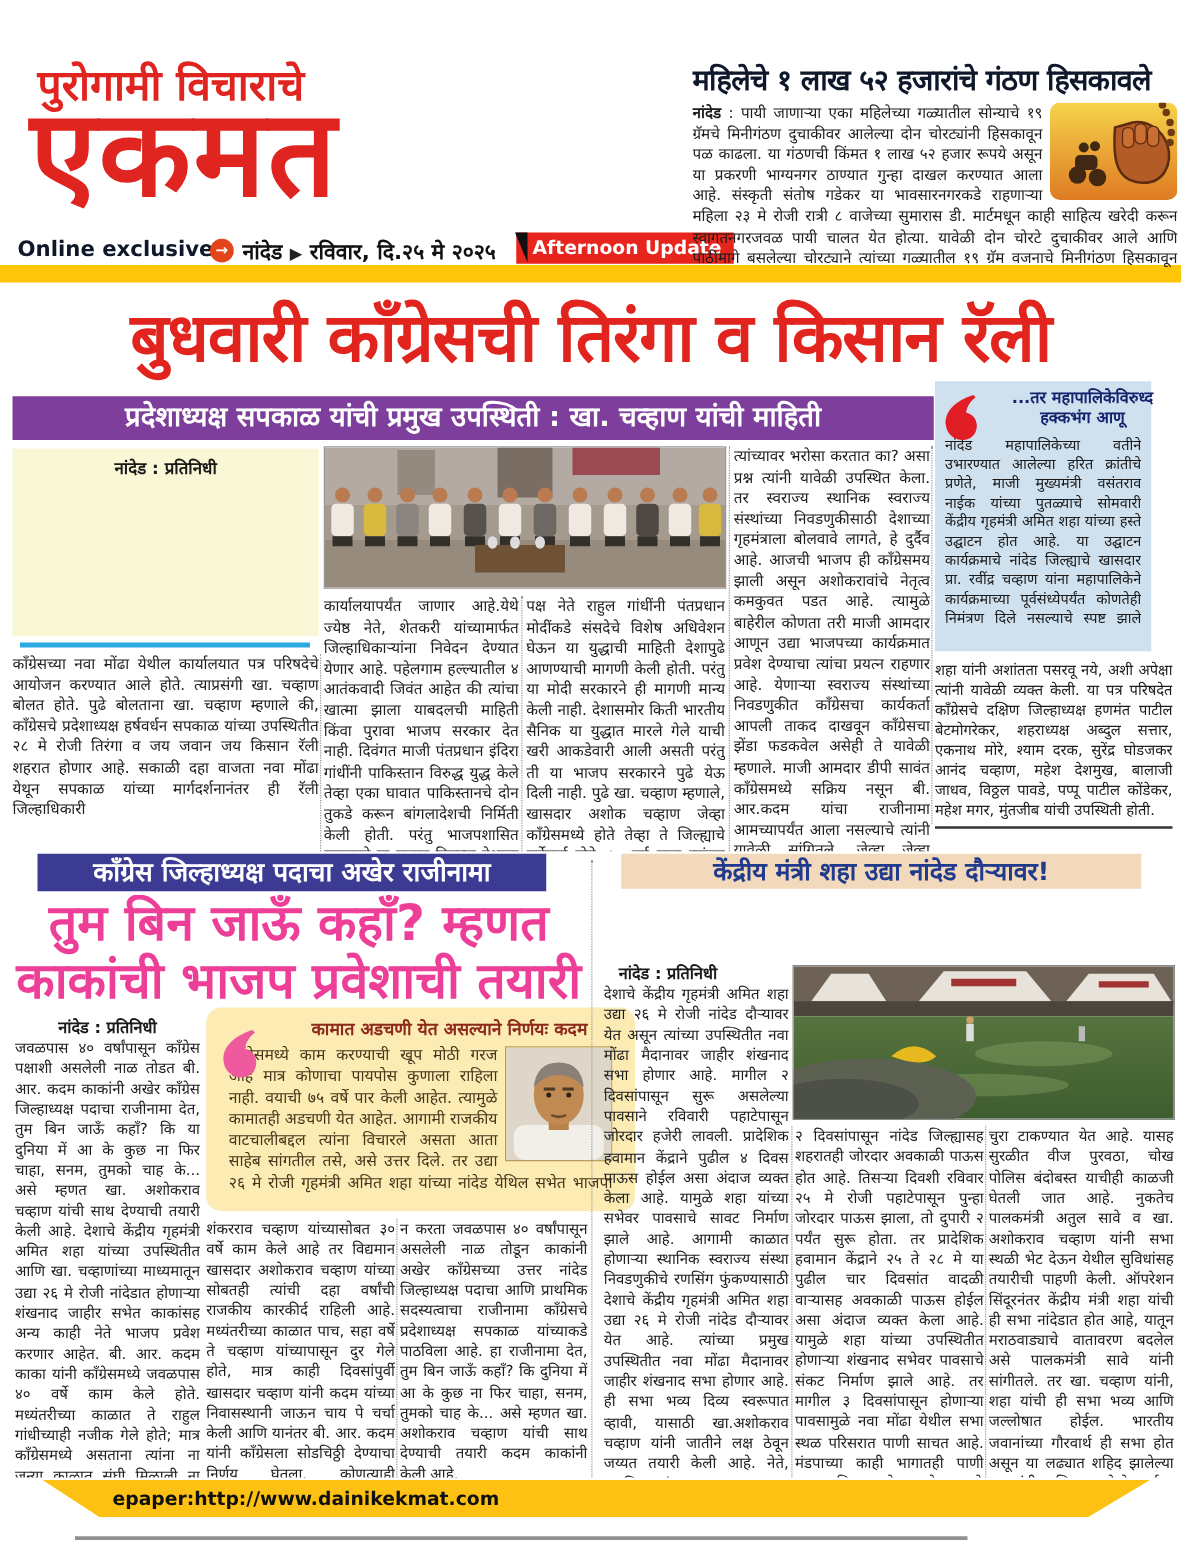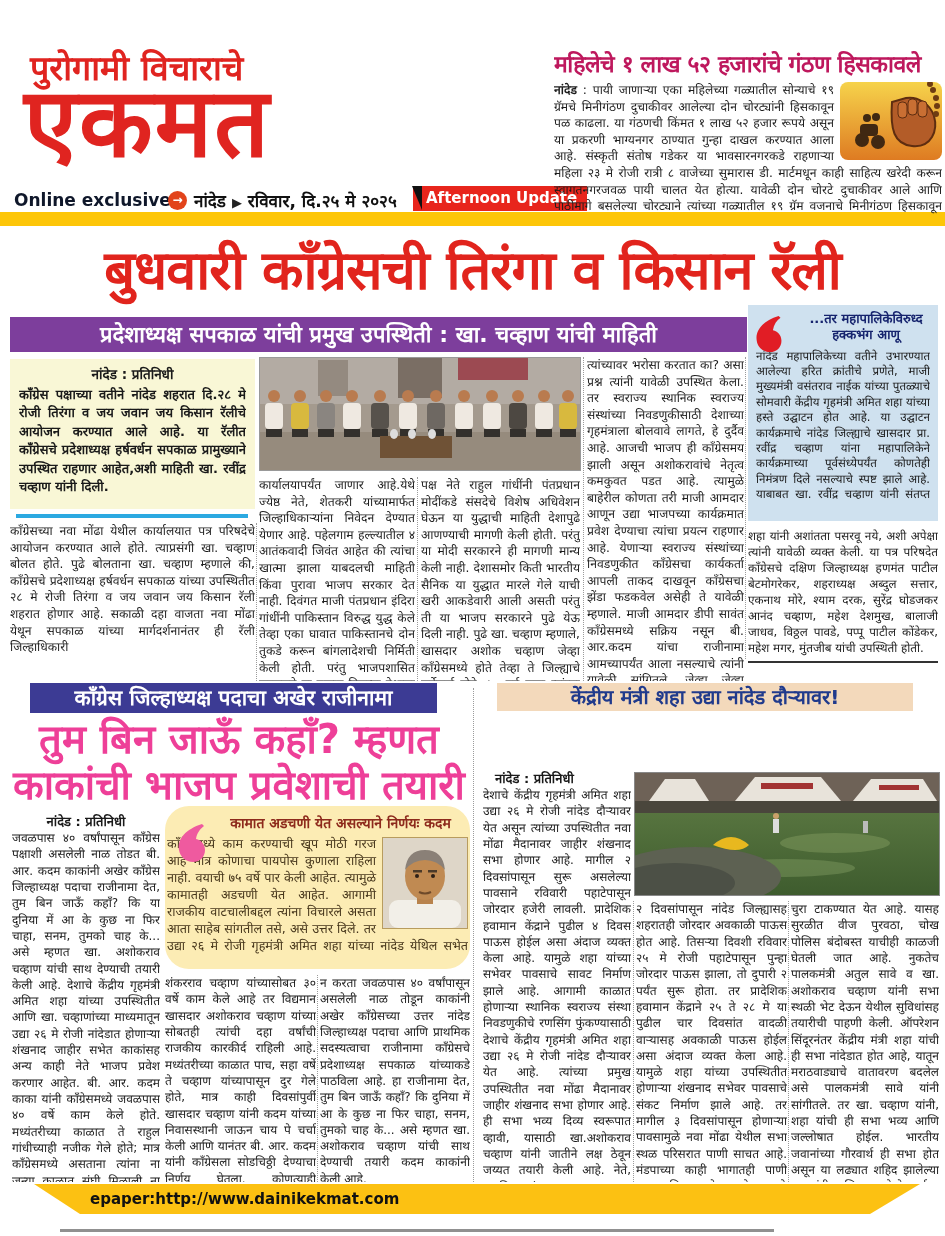--- a/index.html
+++ b/index.html
@@ -14,53 +14,53 @@
   .online{left:14px;top:190px;font-size:17px;font-weight:bold;color:#0f172a;}
   .badge{left:168px;top:191px;width:19px;height:19px;border-radius:50%;background:#e2441b;color:#fff;
          font-size:12px;line-height:19px;text-align:center;font-weight:bold;}
   .dl{left:194px;top:189px;font-size:17px;font-weight:bold;color:#111;}
   .dl .tri{color:#222;font-size:13px;}
   .afu{left:413px;top:186px;background:#e8251c;color:#fff;font-weight:bold;font-size:15px;
        padding:3px 10px 4px 13px;}
   .notch{position:absolute;left:-1px;top:0;width:0;height:0;border-top:24px solid #111;border-left:10px solid transparent;}
   .ybar{left:0;top:212px;width:945px;height:14px;background:#fdc608;}
   
-  .th-h{left:554px;top:47px;width:388px;font-size:23px;font-weight:bold;color:#be185d;letter-spacing:-.5px;}
+  .th-h{left:554px;top:47px;width:388px;font-size:23px;font-weight:bold;color:#0f172a;letter-spacing:-.5px;}
   .th-b{left:554px;top:82px;width:388px;height:134px;}
   .ill{float:right;width:102px;height:78px;margin:0 0 4px 6px;}
   
   .main-h{left:8px;top:231px;width:929px;text-align:center;font-size:54px;font-weight:bold;color:#e1241d;letter-spacing:-1px;}
   .sub-strip{left:10px;top:317px;width:737px;height:35px;background:#7d3e9c;color:#fff;font-weight:bold;
              font-size:22px;text-align:center;line-height:35px;}
   .lead-box{left:10px;top:359px;width:245px;height:150px;background:#f9f7d6;padding:6px 9px;box-sizing:border-box;}
   .lead-dl{font-size:13.5px;font-weight:bold;text-align:center;margin-bottom:3px;}
   .lead-bd{font-size:13px;font-weight:bold;line-height:1.42;text-align:justify;height:112px;overflow:hidden;}
   .blue-div{left:16px;top:514px;width:232px;height:4px;background:#2ba9e1;}
   .m-c1{left:10px;top:523px;width:245px;height:158px;}
   .m-ph{left:259px;top:357px;width:322px;height:114px;border:1px solid #999;box-sizing:border-box;}
   .m-c2{left:259px;top:477px;width:156px;height:204px;}
   .m-c3{left:421px;top:477px;width:159px;height:204px;}
   .m-c4{left:587px;top:357px;width:157px;height:324px;}
   .vsep{border-left:1px dotted #9b9b9b;width:0;}
   
-  .side-box{left:748px;top:305px;width:190px;height:216px;background:#cfe1ef;padding:6px 8px;box-sizing:border-box;}
+  .side-box{left:748px;top:305px;width:173px;height:216px;background:#cfe1ef;padding:6px 8px;box-sizing:border-box;}
   .side-q{position:absolute;left:752px;top:312px;width:38px;height:44px;}
   .side-h{margin-left:42px;width:136px;text-align:center;font-size:13px;font-weight:bold;color:#16246e;line-height:1.25;}
   .side-b{clear:both;margin-top:5px;font-size:11.6px;line-height:1.33;text-align:justify;height:150px;overflow:hidden;}
   .side-cont{left:748px;top:528px;width:190px;height:130px;font-size:11.8px;}
   .side-rule{left:748px;top:661px;width:190px;height:2px;background:#333;}
   
   .res-kick{left:30px;top:683px;width:407px;height:30px;background:#3c3b94;color:#fff;font-weight:bold;
             font-size:21px;text-align:center;line-height:30px;}
   .res-h{left:8px;top:716px;width:462px;height:94px;text-align:center;font-size:40px;line-height:1.15;
          font-weight:bold;color:#ee3f98;overflow:hidden;}
   .res-dl{left:12px;top:812px;width:148px;font-size:13px;font-weight:bold;text-align:center;}
   .res-c1{left:12px;top:830px;width:148px;height:352px;font-size:12px;}
-  .qbox{left:165px;top:806px;width:305px;height:163px;background:#fcecb4;border-radius:24px;
-        padding:7px 2px;box-sizing:border-box;}
+  .qbox{left:165px;top:806px;width:343px;height:163px;background:#fcecb4;border-radius:12px;
+        padding:7px 18px;box-sizing:border-box;}
   .qbox-q{position:absolute;left:174px;top:820px;width:40px;height:46px;}
   .q-title{margin-left:46px;font-size:14px;font-weight:bold;color:#8d2a1c;text-align:center;}
   .q-body{margin-top:3px;font-size:12.6px;line-height:1.35;text-align:justify;color:#45351a;height:120px;overflow:hidden;}
   .portrait{float:right;width:84px;height:90px;margin:2px 0 3px 6px;border:1px solid #b89c5e;}
   .res-c2{left:165px;top:975px;width:151px;height:207px;font-size:12px;}
   .res-c3{left:320px;top:975px;width:150px;height:207px;font-size:12px;}
   
   .rain-kick{left:497px;top:683px;width:416px;height:28px;background:#f3d9bb;color:#203a8c;font-weight:bold;
              font-size:20px;text-align:center;line-height:28px;}
   .rain-h{left:479px;top:713px;width:460px;height:52px;text-align:center;font-size:38px;font-weight:bold;color:#3b3b3b;}
@@ -124,21 +124,20 @@
     </span>
     <b>नांदेड</b>
     <span>: पायी जाणाऱ्या एका महिलेच्या गळ्यातील सोन्याचे १९ ग्रॅमचे मिनीगंठण दुचाकीवर आलेल्या दोन चोरट्यांनी हिसकावून पळ काढला. या गंठणची किंमत १ लाख ५२ हजार रूपये असून या प्रकरणी भाग्यनगर ठाण्यात गुन्हा दाखल करण्यात आला आहे. संस्कृती संतोष गडेकर या भावसारनगरकडे राहणाऱ्या महिला २३ मे रोजी रात्री ८ वाजेच्या सुमारास डी. मार्टमधून काही साहित्य खरेदी करून स्वागतनगरजवळ पायी चालत येत होत्या. यावेळी दोन चोरटे दुचाकीवर आले आणि पाठीमागे बसलेल्या चोरट्याने त्यांच्या गळ्यातील १९ ग्रॅम वजनाचे मिनीगंठण हिसकावून पळ काढला.</span>
   </div>
 
   <div class="abs main-h nowrap">बुधवारी काँग्रेसची तिरंगा व किसान रॅली</div>
   <div class="abs sub-strip nowrap">प्रदेशाध्यक्ष सपकाळ यांची प्रमुख उपस्थिती : खा. चव्हाण यांची माहिती</div>
 
   <div class="abs lead-box">
     <div class="lead-dl">नांदेड : प्रतिनिधी</div>
-    <div class="lead-bd">काँग्रेस पक्षाच्या वतीने नांदेड शहरात दि.२८ मे रोजी तिरंगा व जय जवान जय किसान रॅलीचे आयोजन करण्यात आले आहे. या रॅलीत काँग्रेसचे प्रदेशाध्यक्ष हर्षवर्धन सपकाळ प्रामुख्याने उपस्थित राहणार आहेत,अशी माहिती खा. रवींद्र चव्हाण यांनी दिली.</div>
   </div>
   <div class="abs blue-div"></div>
   <div class="abs m-c1 body-text">काँग्रेसच्या नवा मोंढा येथील कार्यालयात पत्र परिषदेचे आयोजन करण्यात आले होते. त्याप्रसंगी खा. चव्हाण बोलत होते. पुढे बोलताना खा. चव्हाण म्हणाले की, काँग्रेसचे प्रदेशाध्यक्ष हर्षवर्धन सपकाळ यांच्या उपस्थितीत २८ मे रोजी तिरंगा व जय जवान जय किसान रॅली शहरात होणार आहे. सकाळी दहा वाजता नवा मोंढा येथून सपकाळ यांच्या मार्गदर्शनानंतर ही रॅली जिल्हाधिकारी</div>
 
   <div class="abs m-ph">
     <svg width="320" height="112" viewBox="0 0 320 112">
       <rect x="0" y="0" width="320" height="46" fill="#b3aba3"></rect>
       <rect x="58" y="2" width="30" height="36" fill="#948a80"></rect>
       <rect x="138" y="0" width="44" height="40" fill="#7a6e64"></rect>
       <rect x="198" y="0" width="70" height="22" fill="#9c4a52"></rect>

